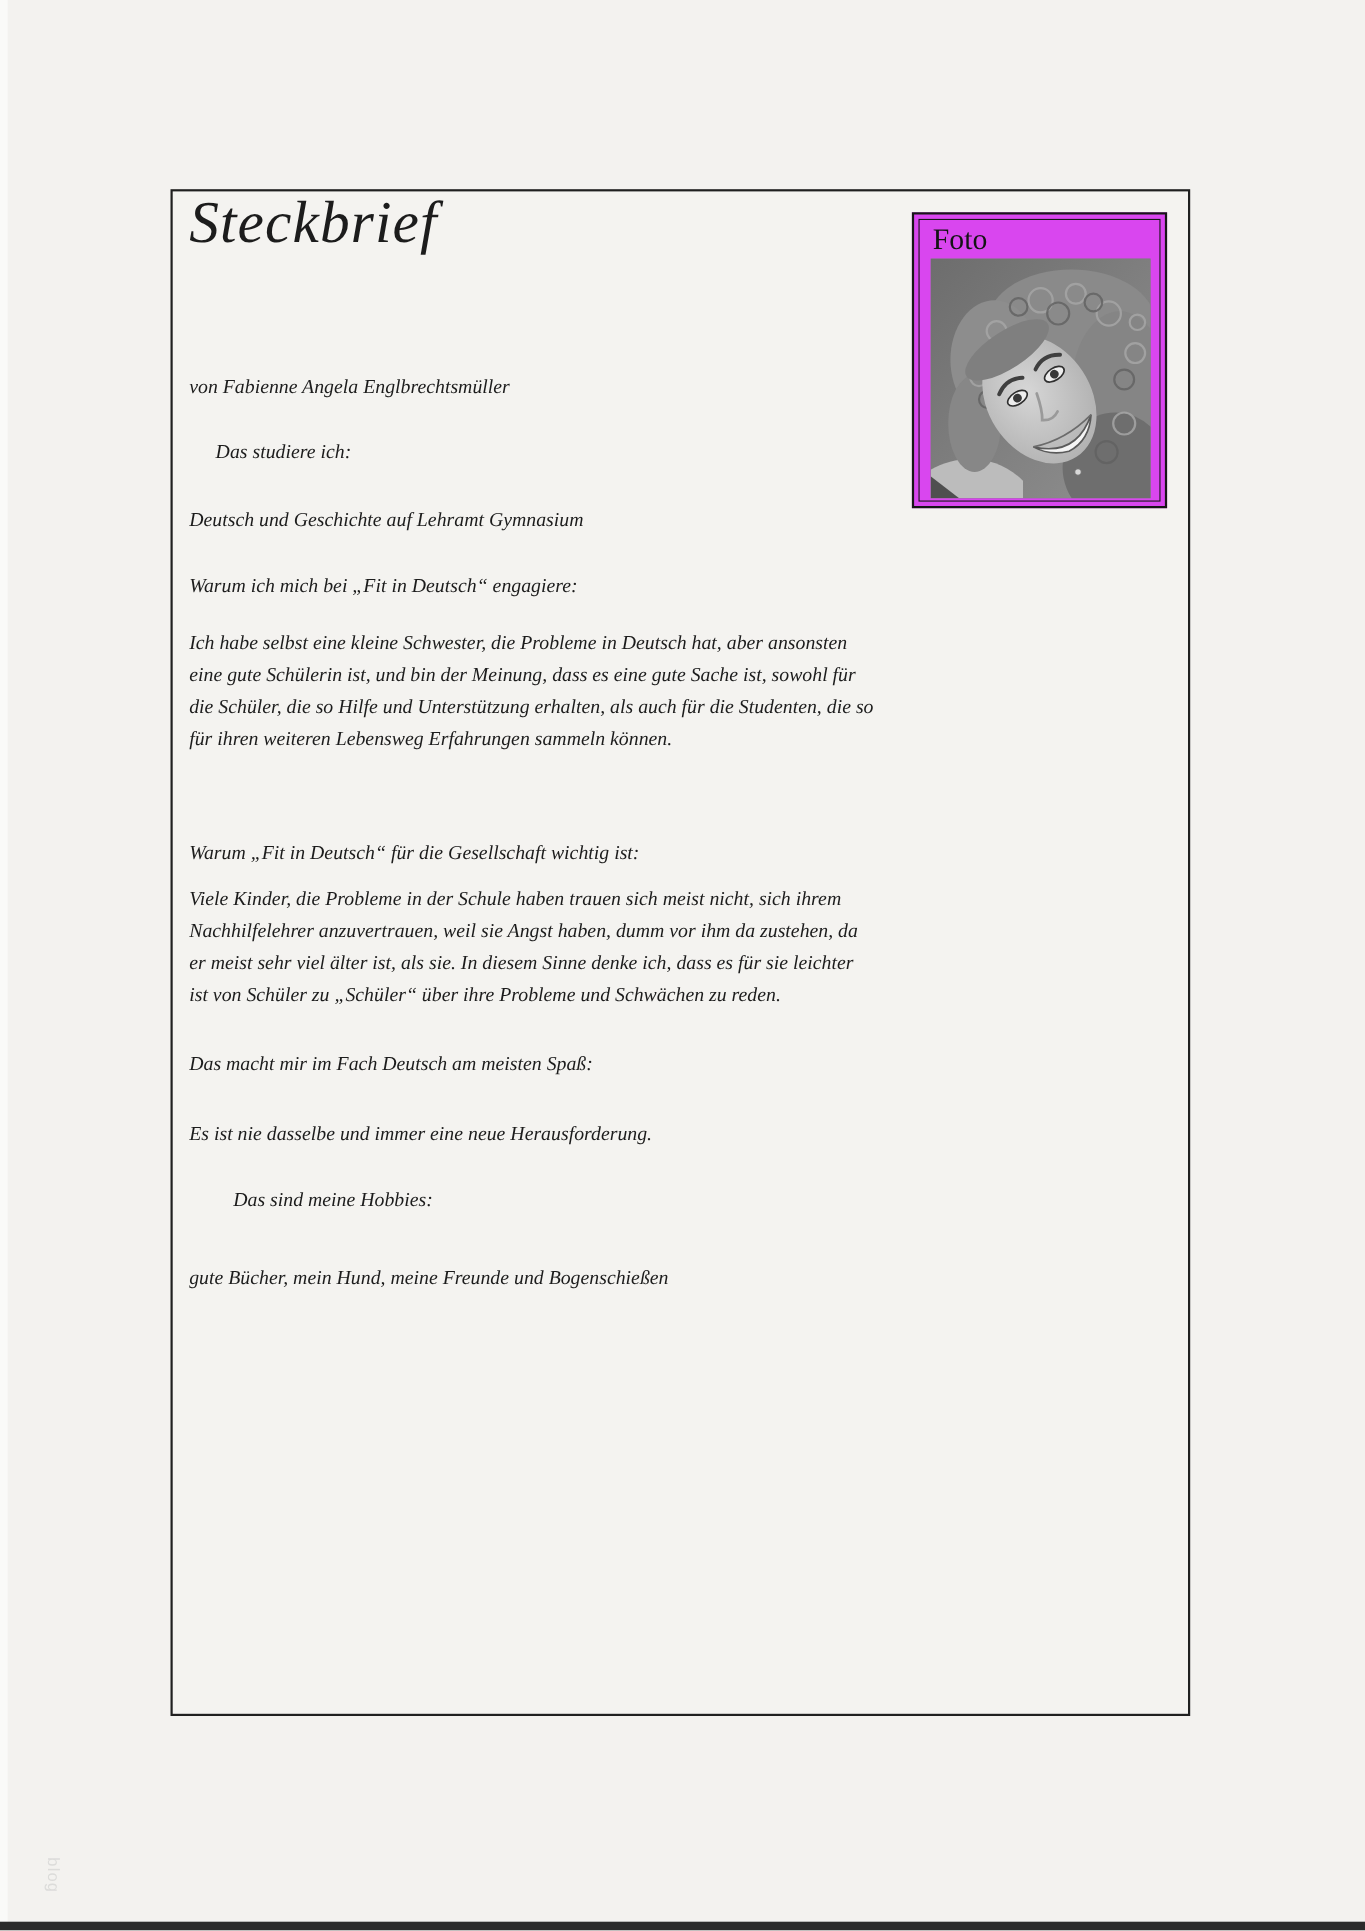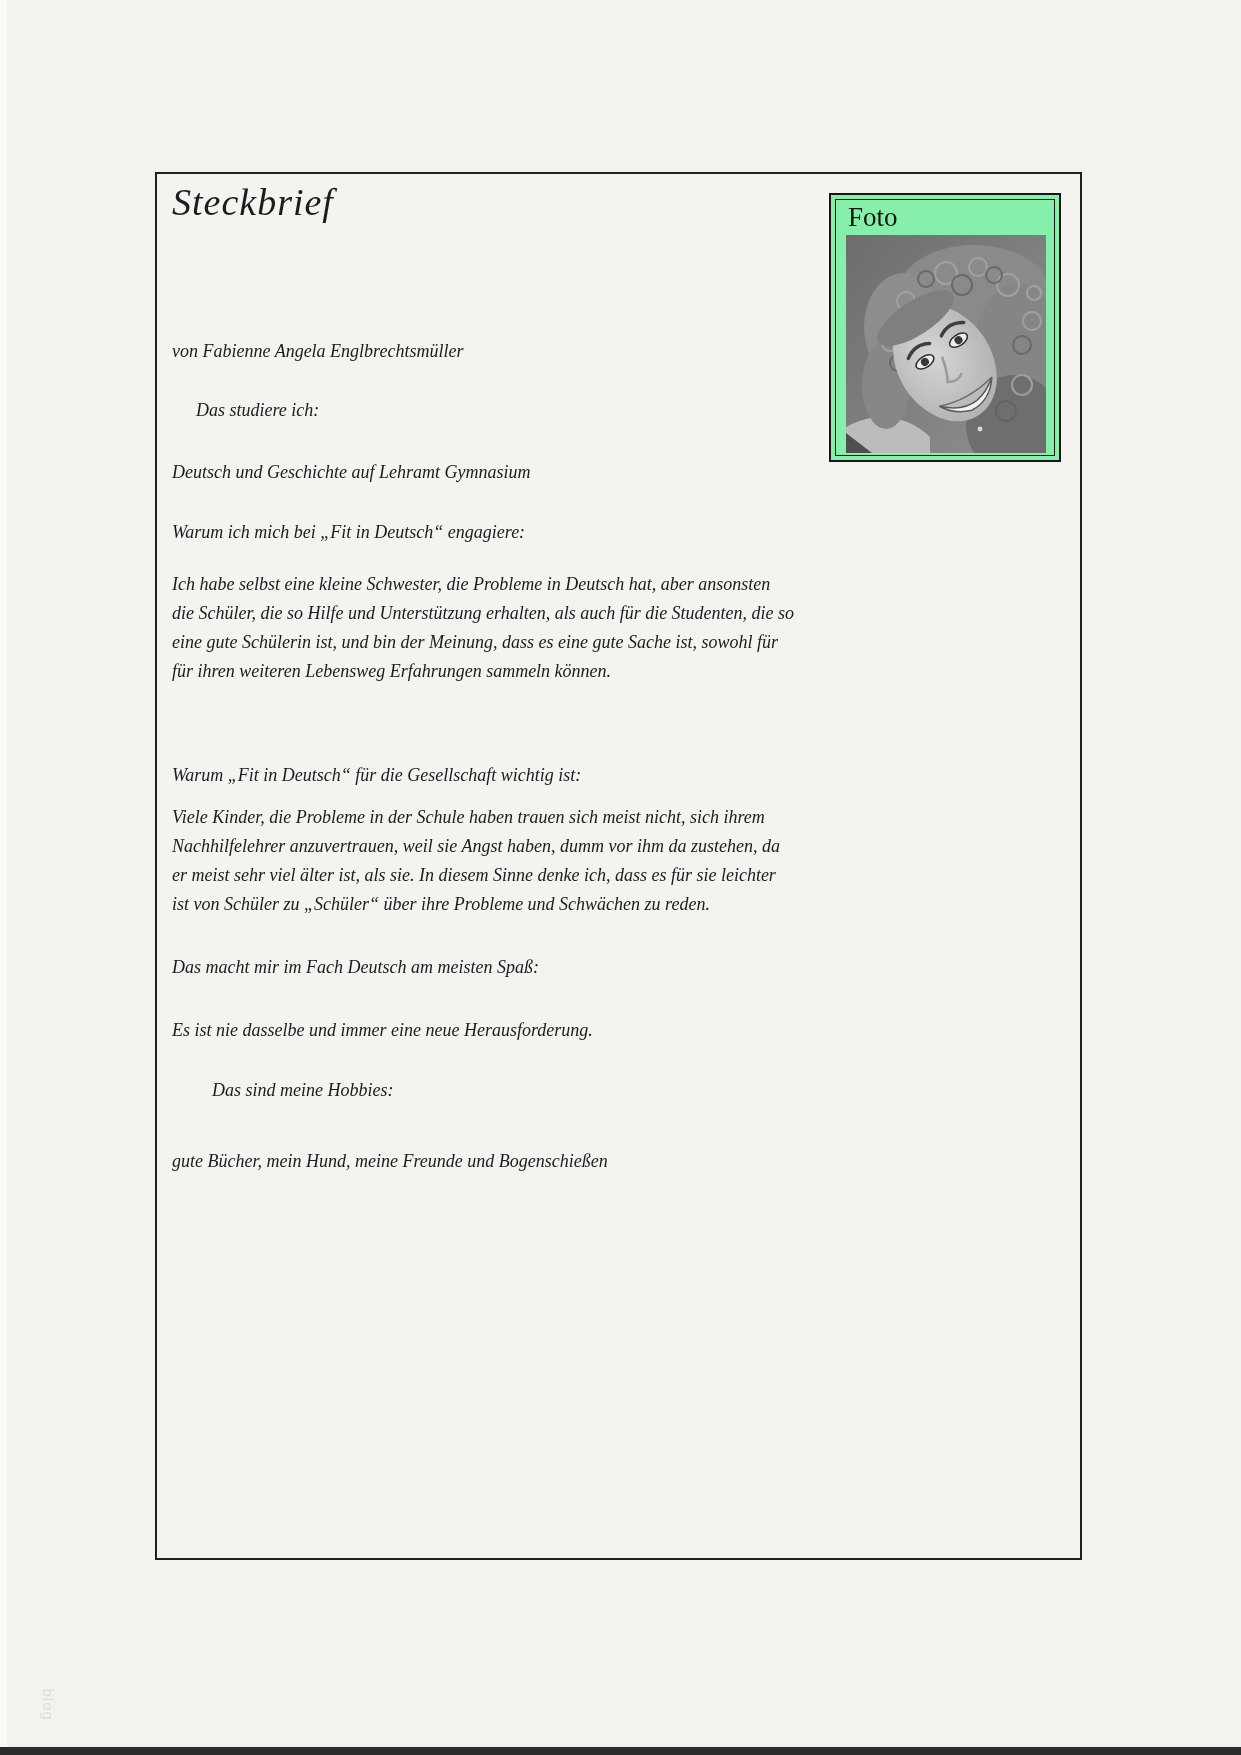--- a/index.html
+++ b/index.html
@@ -16,42 +16,42 @@
     font-family:"Liberation Sans",sans-serif;font-size:15px;color:#dcdcda;
     transform:rotate(90deg);transform-origin:center;letter-spacing:1px;
   }
   .frame{
     position:absolute;left:155px;top:172px;width:923px;height:1384px;
     border:2px solid #202020;background:#f4f3f0;
   }
   
   .title{
     position:absolute;left:172px;top:176px;
-    font-style:italic;font-size:38px;line-height:52px;letter-spacing:1px;
+    font-style:italic;font-size:54px;line-height:52px;letter-spacing:1px;
   }
   .txt{
     position:absolute;left:172px;width:900px;
     font-style:italic;font-size:18px;line-height:29px;white-space:nowrap;
   }
   .para .pline{white-space:nowrap;}
   .b-byline{top:337px;}
   .b0{top:396px;margin-left:24px;}
   .b1{top:458px;}
   .b2{top:518px;}
   .b3{top:570px;}
   .b4{top:733px;margin-top:28px;}
   .b5{top:803px;}
   .b6{top:953px;}
   .b7{top:1016px;}
   .b8{top:1076px;margin-left:40px;}
   .b9{top:1147px;}
   .photo-box{
     position:absolute;left:829px;top:193px;width:232px;height:269px;
     border:2px solid #161616;outline:1px solid #161616;outline-offset:-7px;
-    background:#86efac;box-sizing:border-box;
+    background:#d946ef;box-sizing:border-box;
   }
   .photo-label{
     position:absolute;left:17px;top:7px;
     font-size:27px;font-style:normal;color:#141414;
   }
   .photo{
     position:absolute;left:15px;top:40px;width:200px;height:218px;
     background:#7d7d7d;overflow:hidden;
   }
   .photo svg{display:block;}
@@ -127,22 +127,22 @@
 </div>
 
 <div class="txt b-byline">von Fabienne Angela Englbrechtsmüller</div>
 
 <div class="txt b0">Das studiere ich:</div>
 <div class="txt b1">Deutsch und Geschichte auf Lehramt Gymnasium</div>
 <div class="txt b2">Warum ich mich bei „Fit in Deutsch“ engagiere:</div>
 
 <div class="txt para b3">
   <div class="pline">Ich habe selbst eine kleine Schwester, die Probleme in Deutsch hat, aber ansonsten</div>
+  <div class="pline">eine gute Schülerin ist, und bin der Meinung, dass es eine gute Sache ist, sowohl für</div>
   <div class="pline">die Schüler, die so Hilfe und Unterstützung erhalten, als auch für die Studenten, die so</div>
-  <div class="pline">eine gute Schülerin ist, und bin der Meinung, dass es eine gute Sache ist, sowohl für</div>
   <div class="pline">für ihren weiteren Lebensweg Erfahrungen sammeln können.</div>
 </div>
 
 <div class="txt b4">Warum „Fit in Deutsch“ für die Gesellschaft wichtig ist:</div>
 
 <div class="txt para b5">
   <div class="pline">Viele Kinder, die Probleme in der Schule haben trauen sich meist nicht, sich ihrem</div>
   <div class="pline">Nachhilfelehrer anzuvertrauen, weil sie Angst haben, dumm vor ihm da zustehen, da</div>
   <div class="pline">er meist sehr viel älter ist, als sie. In diesem Sinne denke ich, dass es für sie leichter</div>
   <div class="pline">ist von Schüler zu „Schüler“ über ihre Probleme und Schwächen zu reden.</div>

